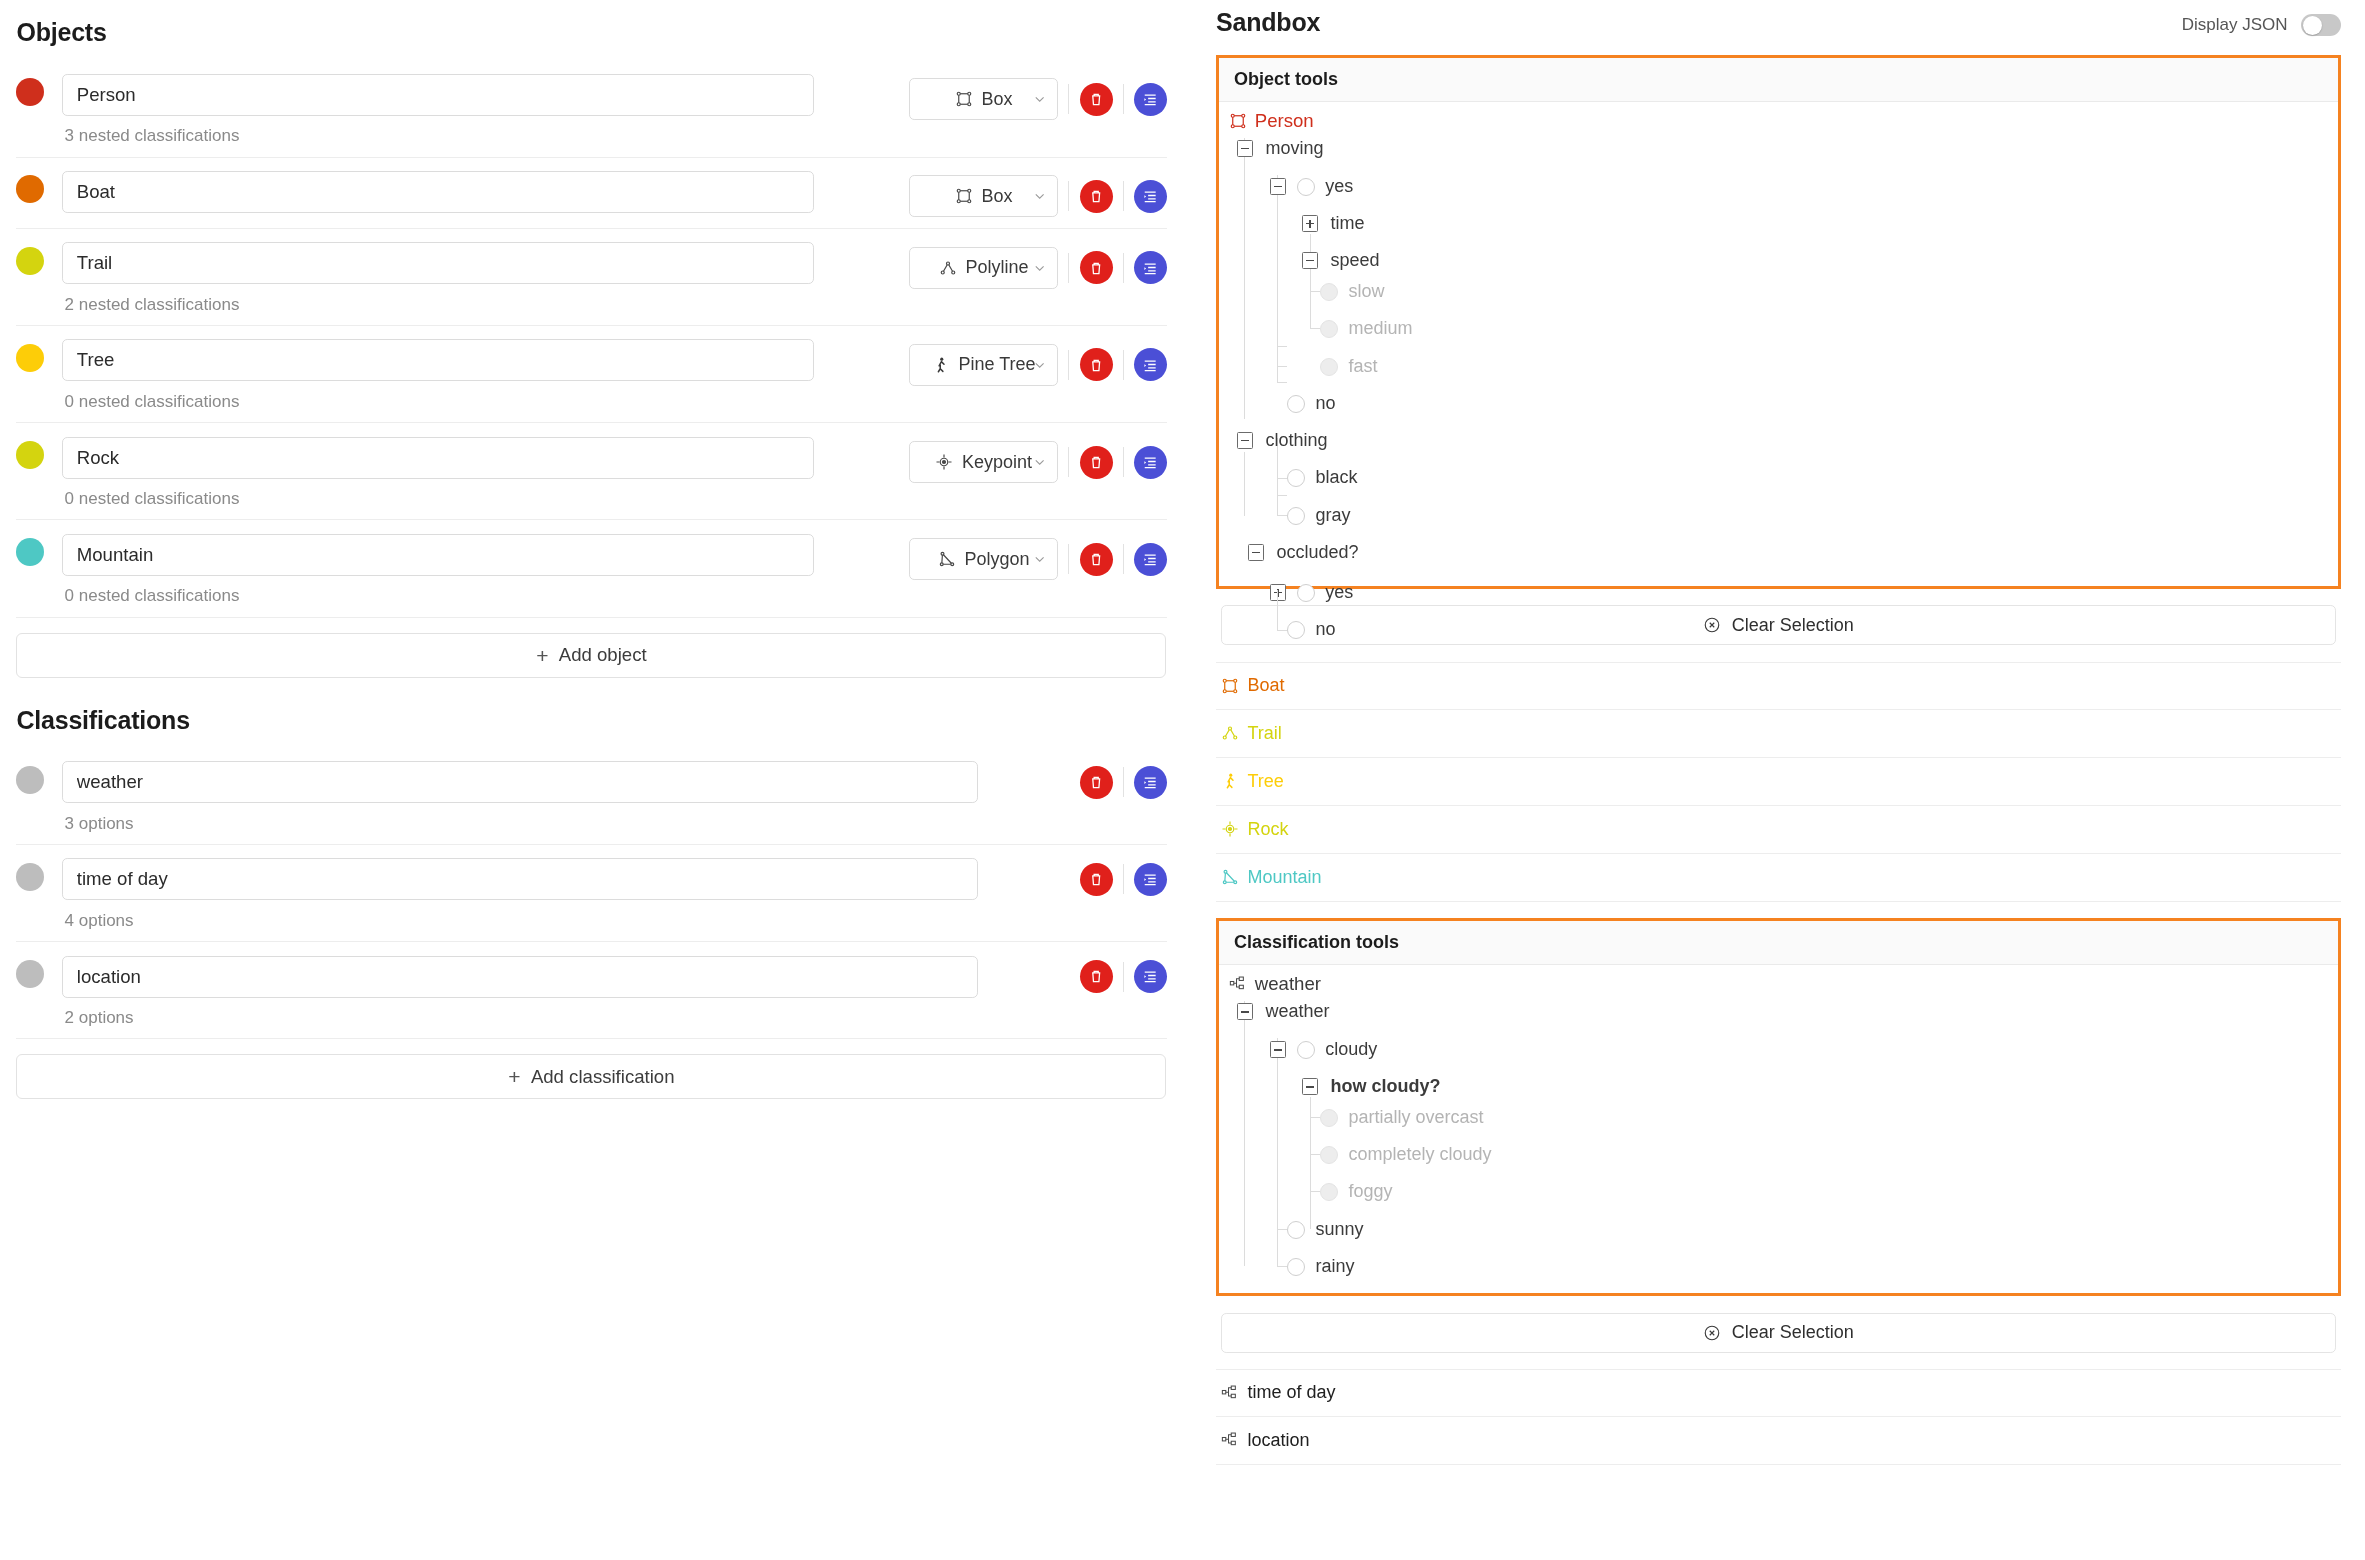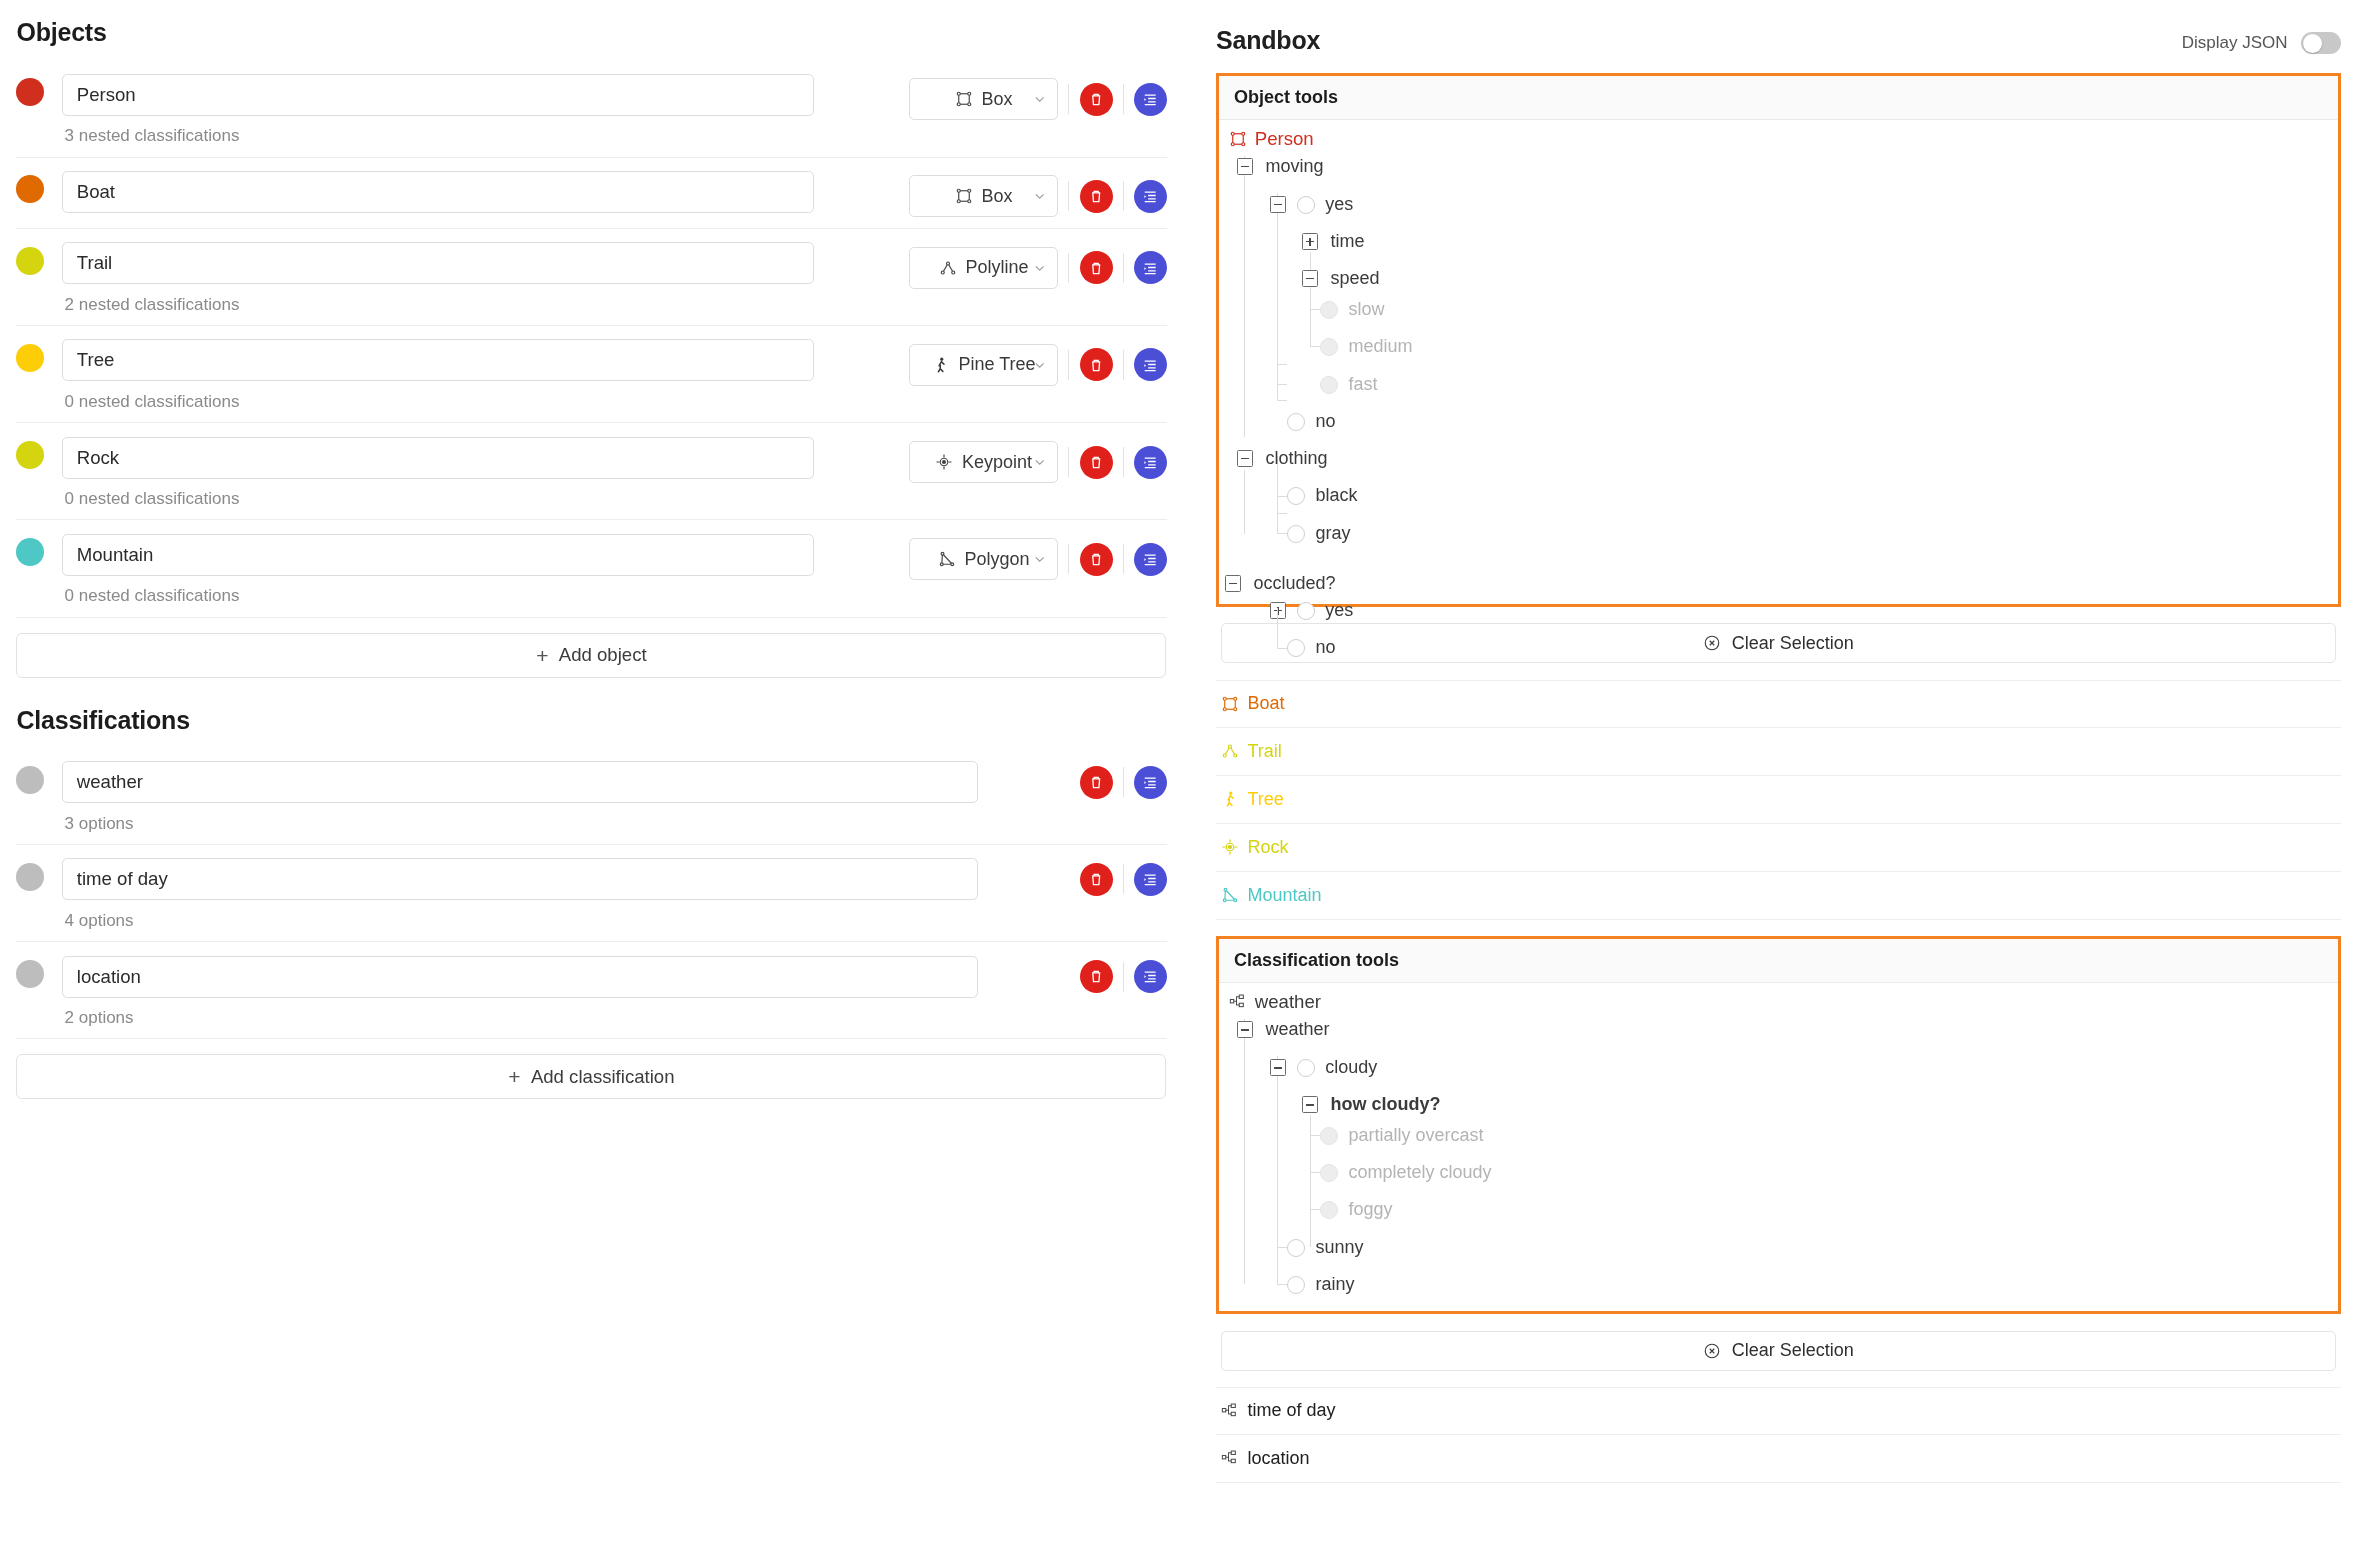--- a/index.html
+++ b/index.html
@@ -60,21 +60,21 @@
     border: 0.7px solid #e2e2e2; border-radius: 6px; background: #fff;
     display: flex; align-items: center; justify-content: center; gap: 10.4px;
     font-size: 18.6px; color: #3c3c3c; cursor: pointer;
   }
   .add-btn .plus { font-size: 21px; color: #555; line-height: 1; }
   .classifications-head { margin-top: 28px; }
   .cls-dot { background: #bdbdbd; }
 
   
   .right-pane {
-    width: 1175px; padding: 26px 0 0 0; position: relative;
+    width: 1175px; padding: 8px 0 0 0; position: relative;
   }
   .rp-head {
     display: flex; align-items: flex-start; justify-content: space-between;
     padding: 0 25px 0 25px;
   }
   .sandbox-title { font-size: 25px; font-weight: bold; letter-spacing: -0.2px; }
   .json-toggle-wrap { display: flex; align-items: center; gap: 13.4px; margin-top: 6px; }
   .json-label { font-size: 17px; color: #555; }
   .toggle {
     width: 40px; height: 22px; border-radius: 11px; background: #c8c8c8;
@@ -548,21 +548,21 @@
         </div>
         <div class="tnode" style="position:absolute;left:68px;top:357px;gap:10.4px;">
           <span class="radio"></span>
           <span class="tlabel">black</span>
         </div>
         <div class="tnode" style="position:absolute;left:68px;top:395px;gap:10.4px;">
           <span class="radio"></span>
           <span class="tlabel">gray</span>
         </div>
 
-        <div class="tnode" style="position:absolute;left:6px;top:432px;gap:12px;margin-top:13px;">
+        <div class="tnode" style="position:absolute;left:29px;top:432px;gap:12px;">
           <span class="toggler"></span>
           <span class="tlabel">occluded?</span>
         </div>
         <div class="tnode" style="position:absolute;left:51px;top:472px;gap:10.4px;">
           <span class="toggler plus"></span>
           <span class="radio"></span>
           <span class="tlabel">yes</span>
         </div>
         <div class="tnode" style="position:absolute;left:68px;top:509px;gap:10.4px;">
           <span class="radio"></span>

